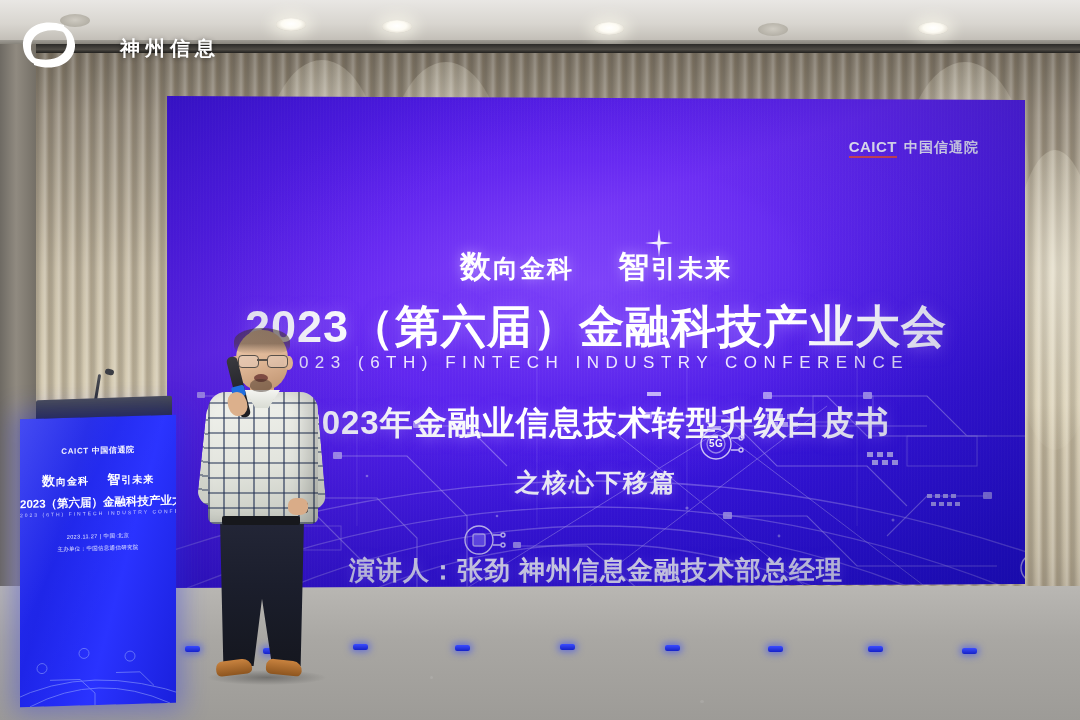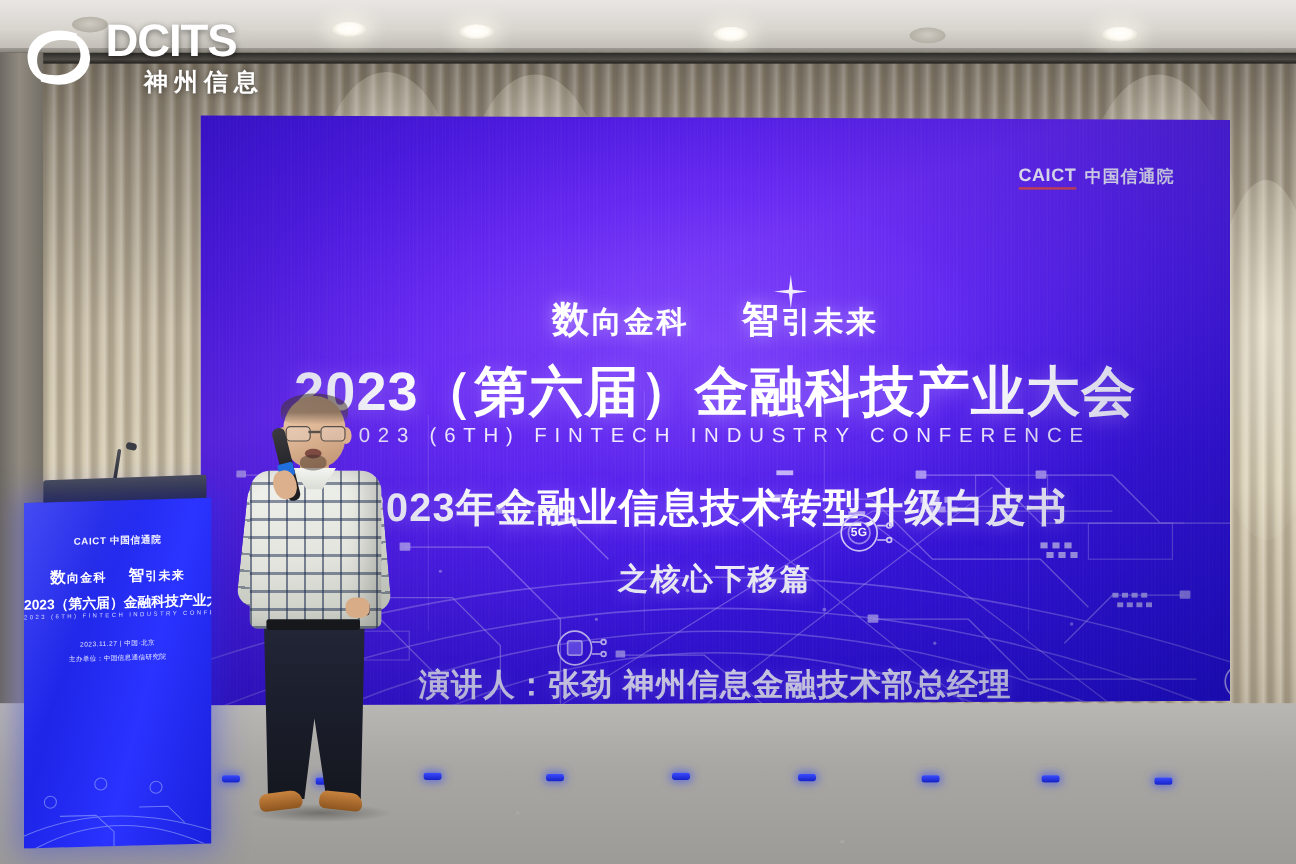--- a/index.html
+++ b/index.html
@@ -403,18 +403,17 @@
     <div class="clicker"></div>
     <div class="hand-r"></div>
   </div>
 
   <div class="logo">
     <svg class="logo-swirl" viewBox="0 0 62 58">
       <path d="M46 9 C22 1 4 13 5 30 C6 45 20 53 33 50 C20 48 12 40 13 30 C14 18 27 11 46 16 Z" fill="#ffffff"></path>
       <path d="M16 49 C40 57 58 45 57 28 C56 13 42 5 29 8 C42 10 50 18 49 28 C48 40 35 47 16 42 Z" fill="#ffffff"></path>
     </svg>
     <div class="logo-txt">
-      <span class="logo-en">DCITS</span>
       <span class="logo-cn">神州信息</span>
     </div>
   </div>
 
 </div>
 
 </body></html>

